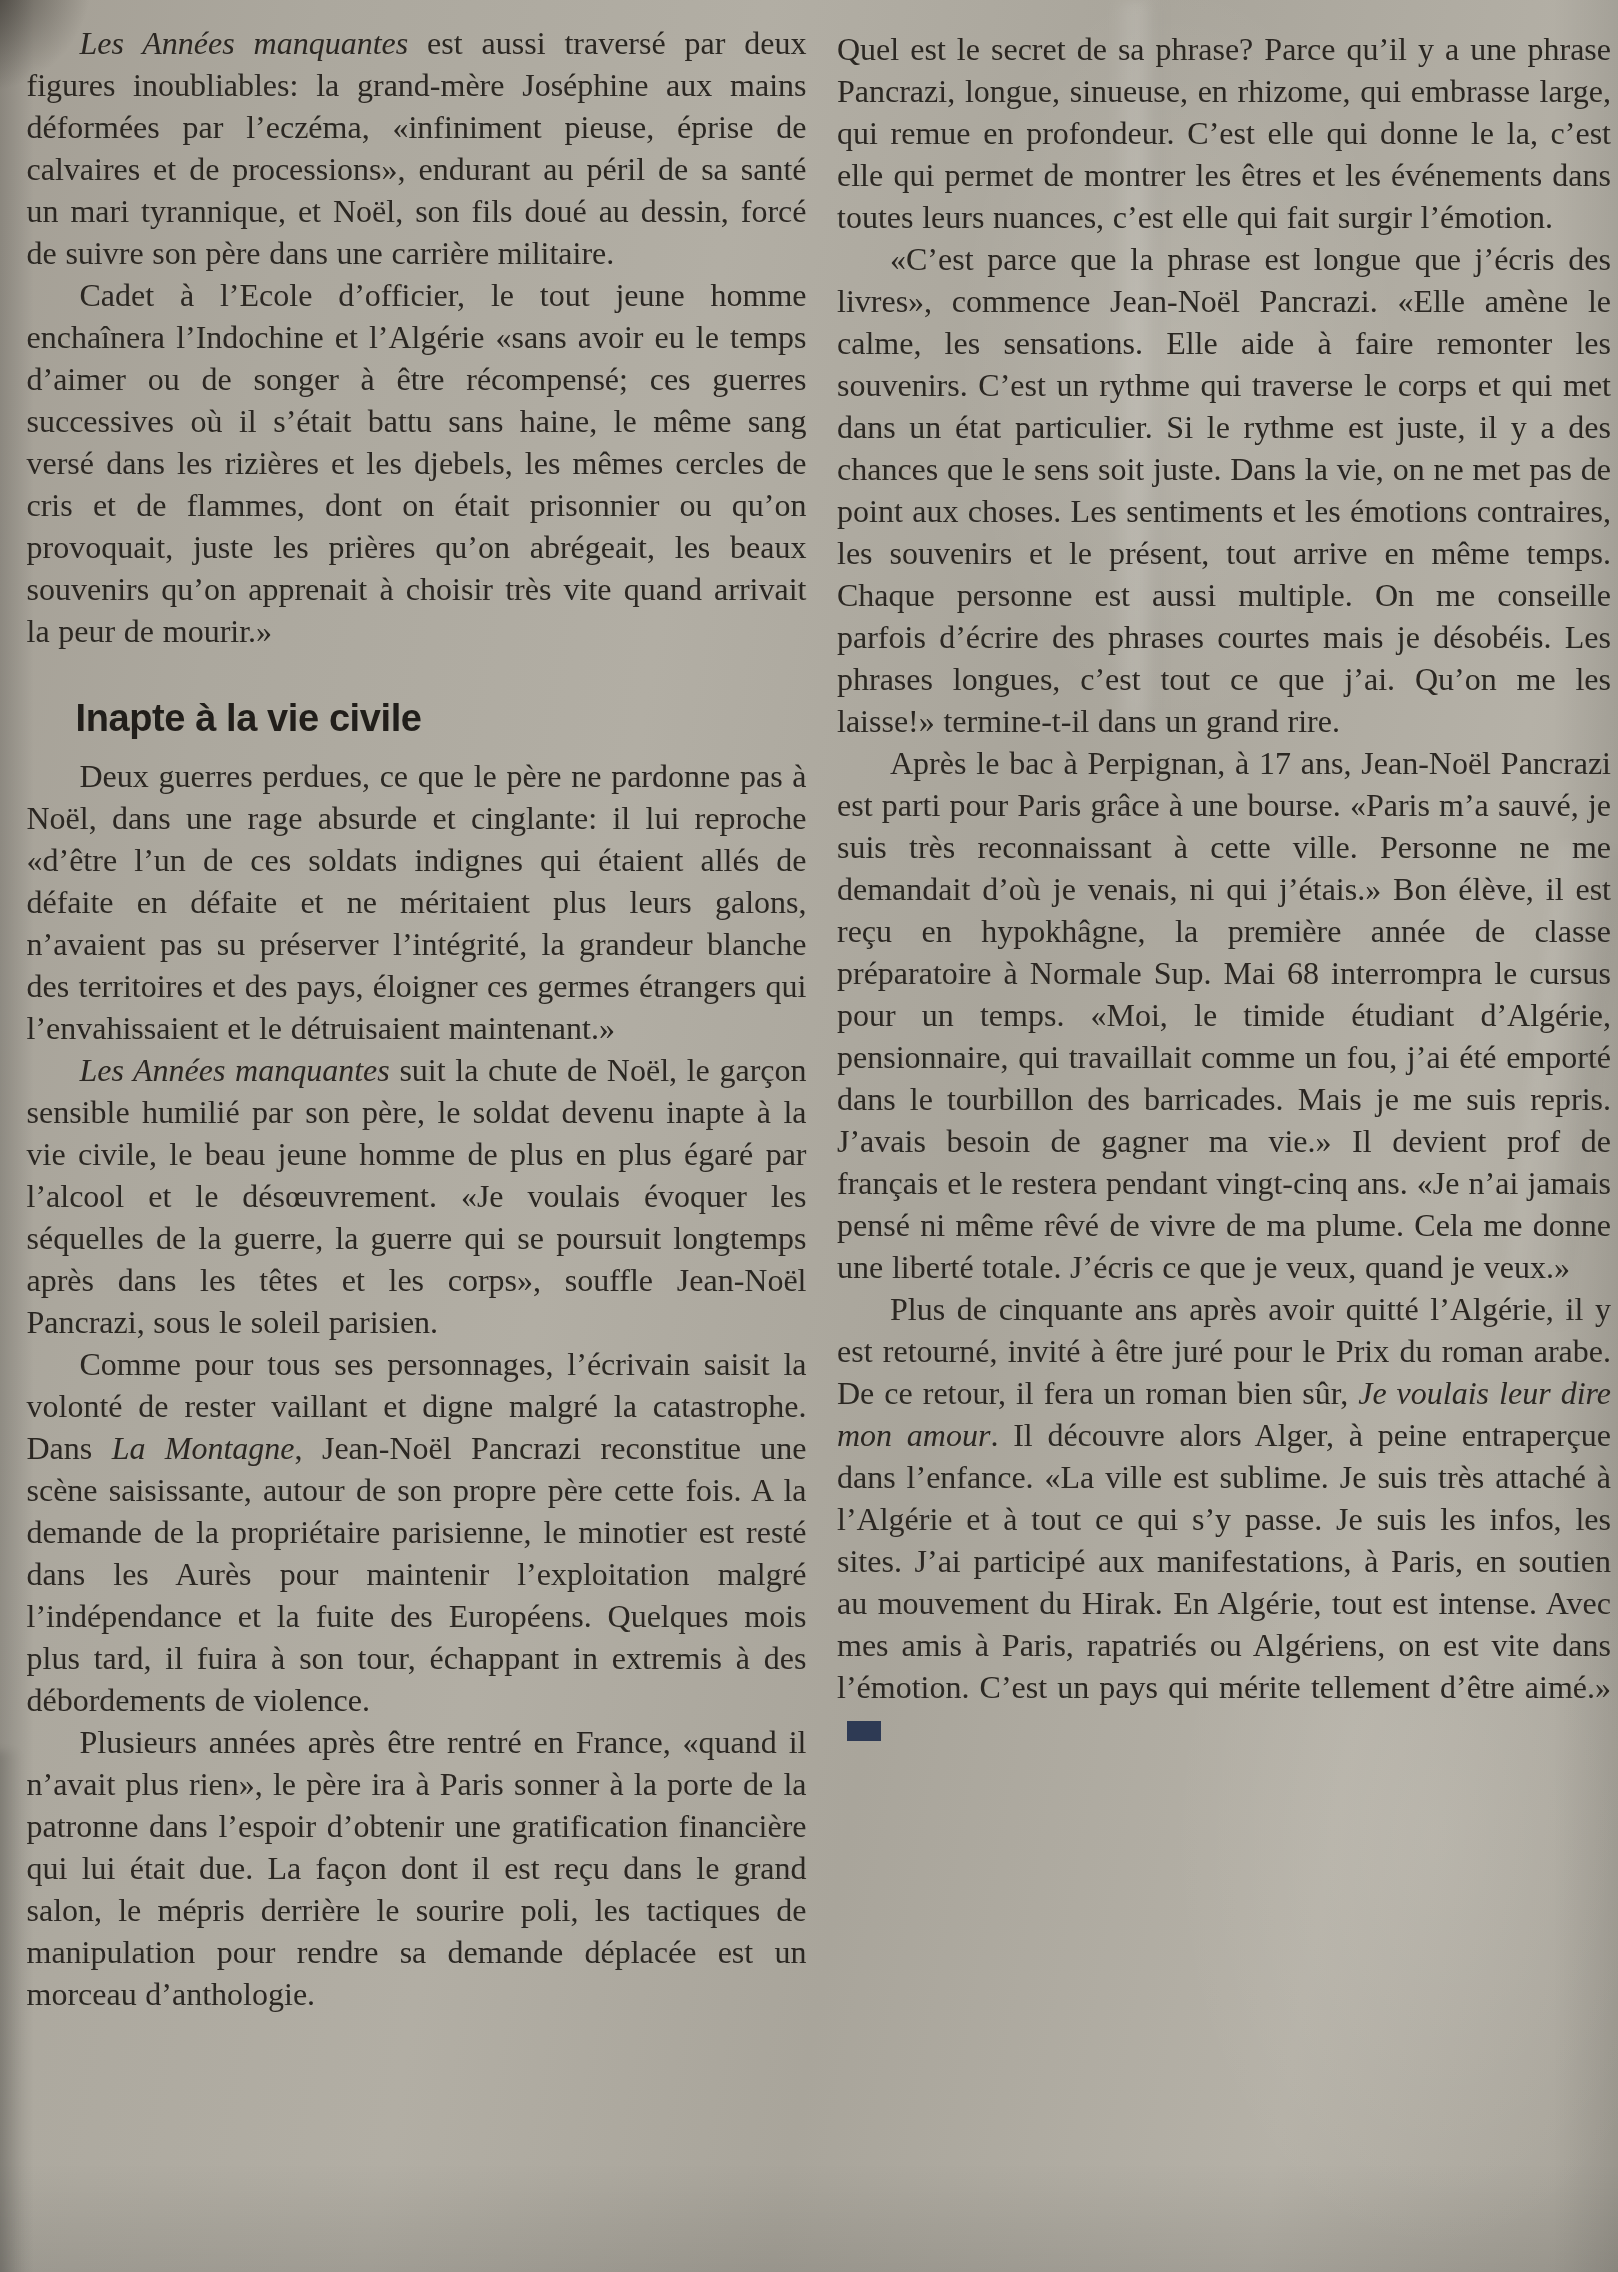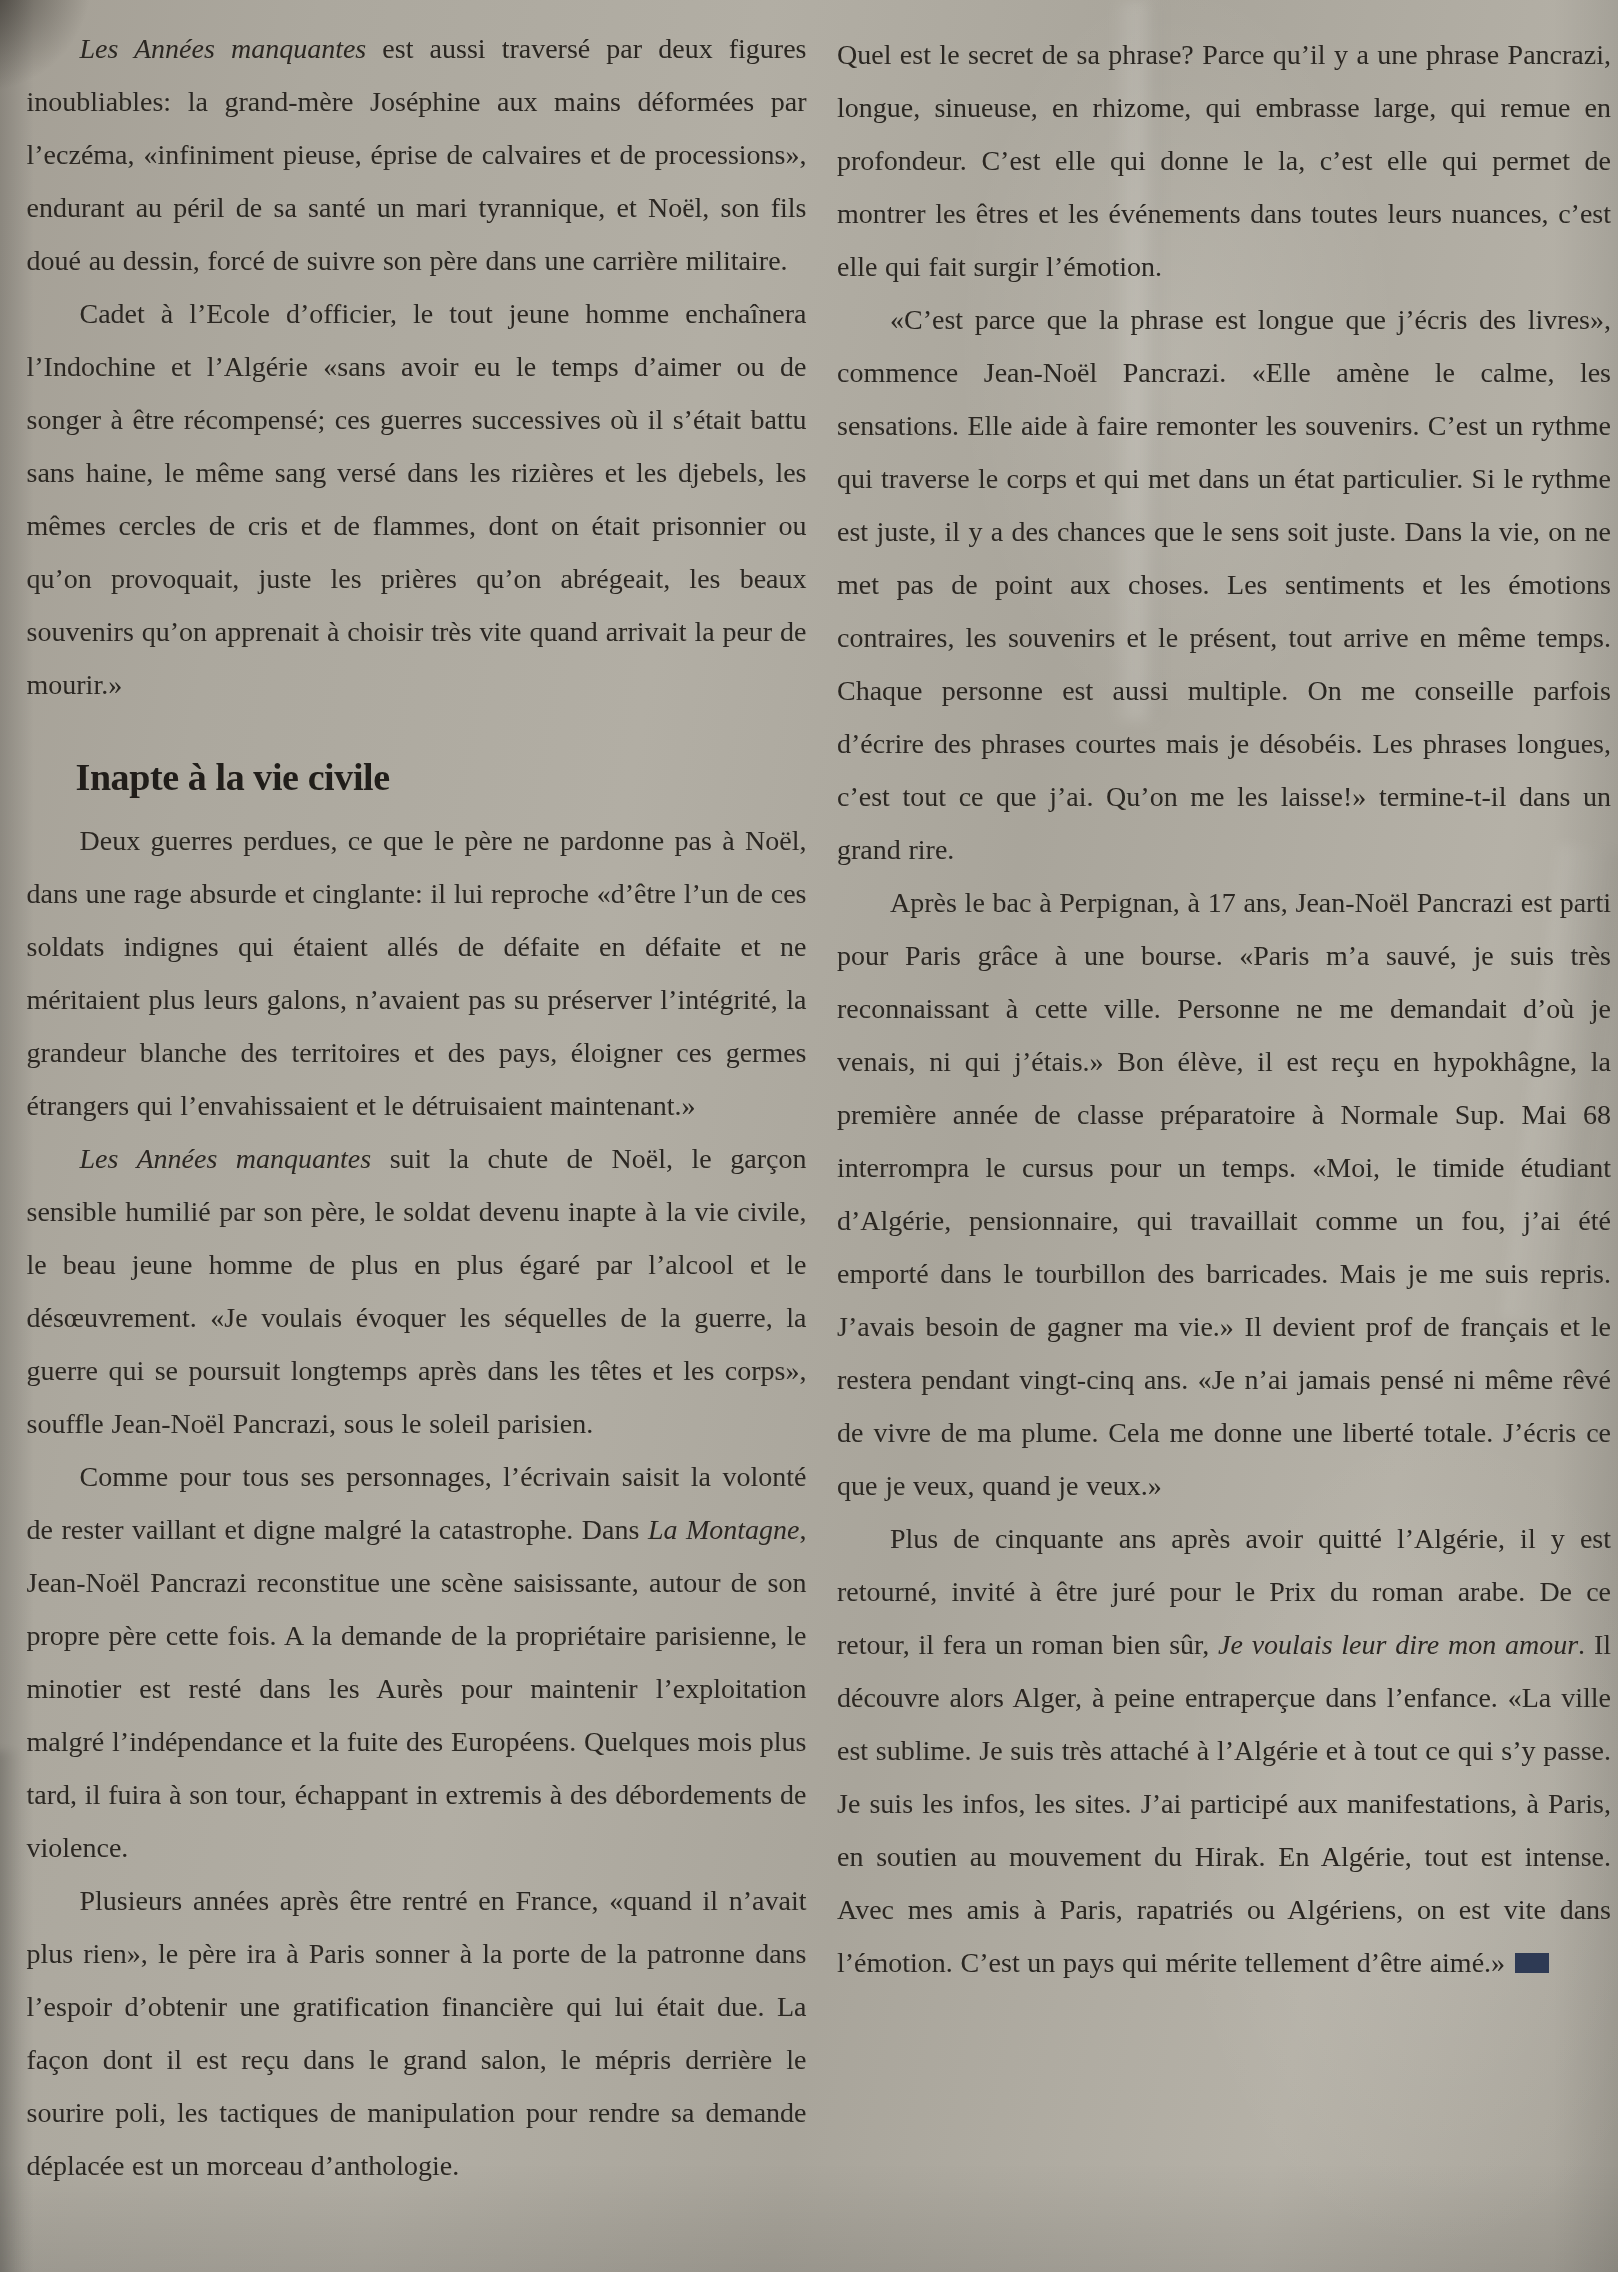--- a/index.html
+++ b/index.html
@@ -31,28 +31,28 @@
   .fold-bl{
     position:absolute;left:-13.2px;top:1751px;width:34px;height:530px;
     background:linear-gradient(90deg, rgba(0,0,0,0.30), rgba(0,0,0,0));
     filter:blur(4.4px);opacity:.6;pointer-events:none;
   }
   .col{position:absolute;top:0;}
   .col-left{left:26.5px;width:780px;padding-top:22px;}
   .col-right{left:837px;width:774px;padding-top:28px;}
   p.para{
     margin:0;
-    font-size:28px;
-    line-height:53px;
+    font-size:32px;
+    line-height:42px;
     text-align:justify;
     word-spacing:0.7px;
   }
   p.indent{text-indent:53px;}
   h2.section-heading{
-    font-family:Liberation Serif, serif;
+    font-family:Liberation Sans, sans-serif;
     font-weight:700;
     font-size:38px;
     line-height:41px;
     color:#211e1a;
     margin:46px 0 16px 0;
     text-indent:49px;
     letter-spacing:-0.4px;
   }
   .it{font-style:italic;}
   .end-marker{

